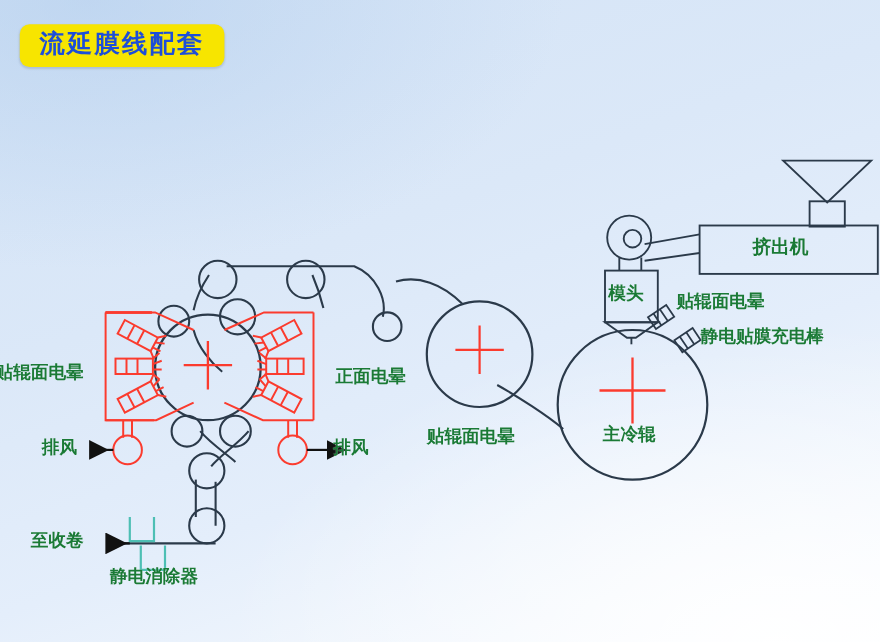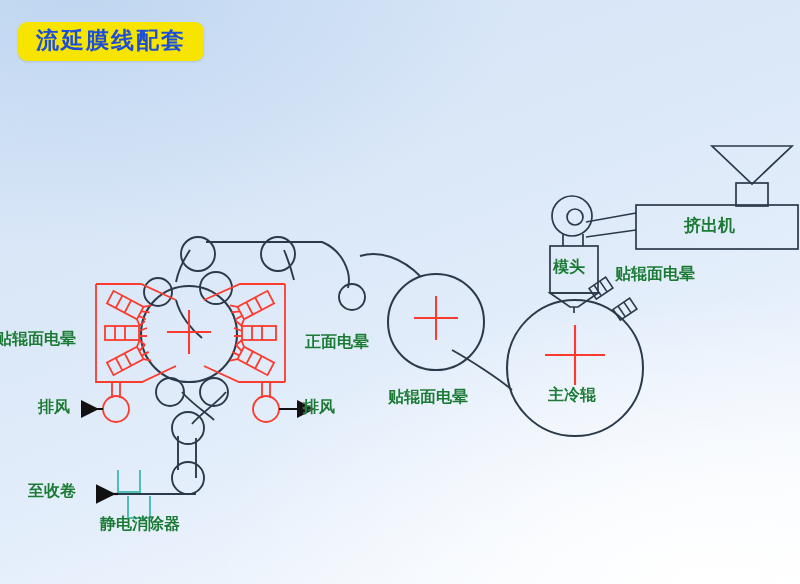--- a/index.html
+++ b/index.html
@@ -172,20 +172,21 @@
     <g>
       <line x1="118" y1="494" x2="98" y2="494" stroke="#111" stroke-width="2.2" marker-end="url(#arrL)"></line>
     </g>
   </svg>
 
   <div class="title-badge">流延膜线配套</div>
 
   <div class="lbl s17" style="left:660px;top:215px;margin-left:24px;">挤出机</div>
   <div class="lbl s16" style="left:553px;top:258px;">模头</div>
   <div class="lbl s16" style="left:615px;top:265px;">贴辊面电晕</div>
+  <div class="lbl s16" style="left:637px;top:297px;">静电贴膜充电棒</div>
   <div class="lbl s16" style="left:548px;top:386px;">主冷辊</div>
   <div class="lbl s16" style="left:388px;top:388px;">贴辊面电晕</div>
   <div class="lbl s16" style="left:-4px;top:330px;">贴辊面电晕</div>
   <div class="lbl s16" style="left:305px;top:333px;text-align:center;">正面电晕</div>
   <div class="lbl s16" style="left:38px;top:398px;">排风</div>
   <div class="lbl s16" style="left:303px;top:398px;">排风</div>
   <div class="lbl s16" style="left:100px;top:515px;">静电消除器</div>
   <div class="lbl s16" style="left:28px;top:482px;text-align:center;">至收卷</div>
 
 </div>

